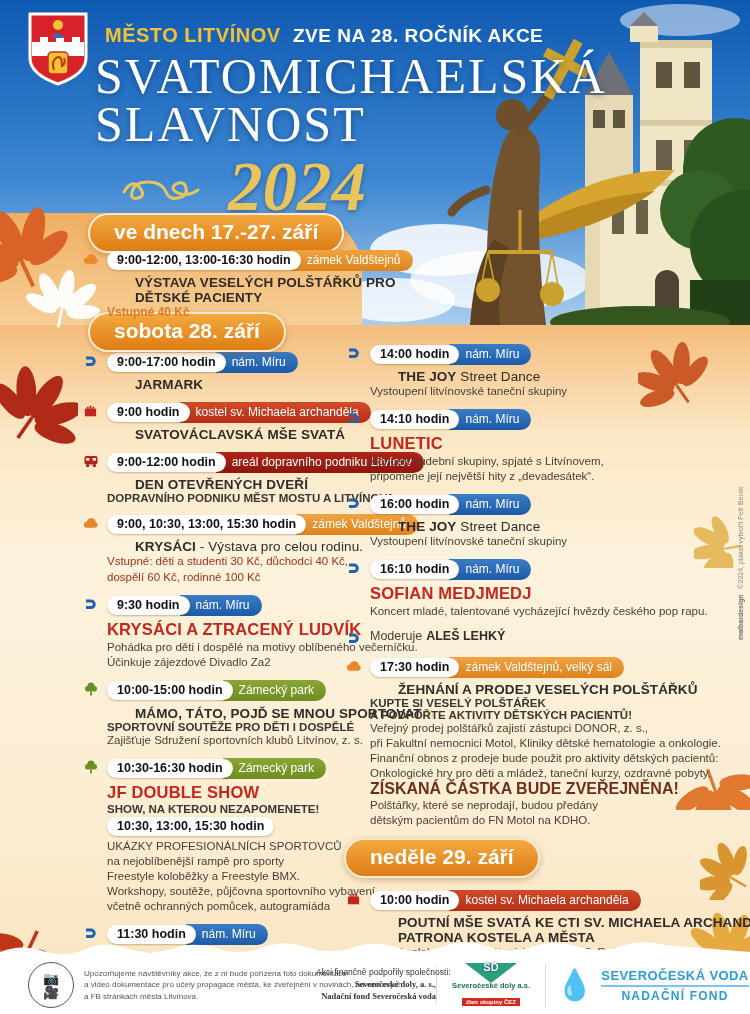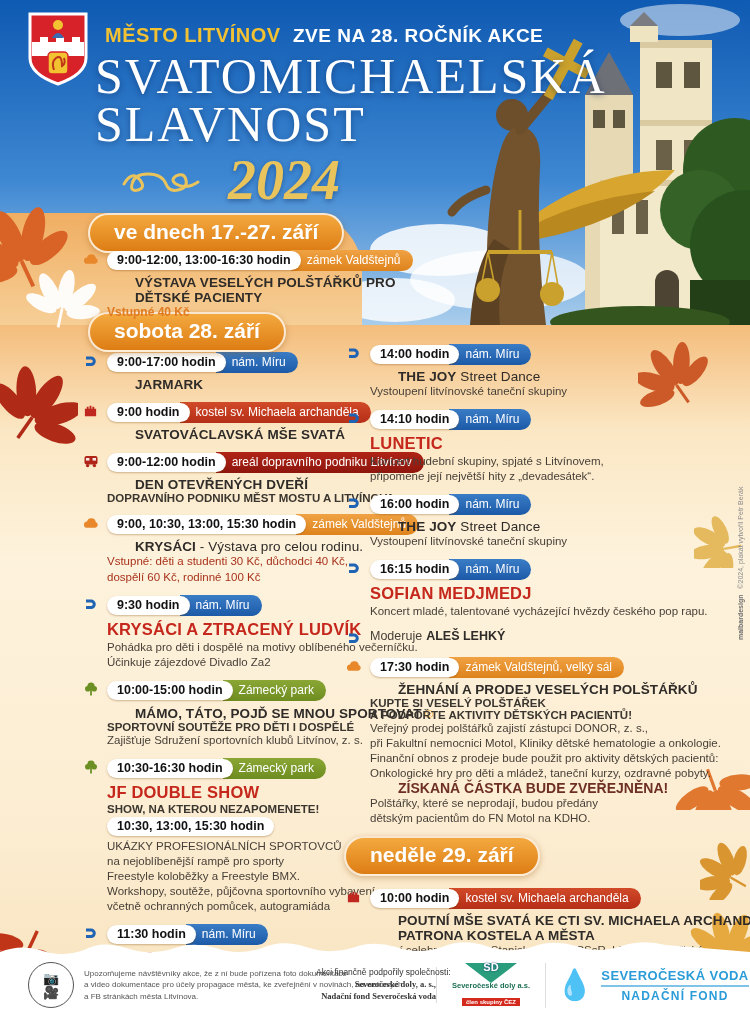--- a/index.html
+++ b/index.html
@@ -13,21 +13,21 @@
   .hero svg{display:block;}
   .crest{position:absolute;left:28px;top:12px;}
   .toprow{position:absolute;left:105px;top:24px;white-space:nowrap;}
   .toprow .city{color:#f2c233;font-weight:bold;font-size:20px;letter-spacing:.5px;}
   .toprow .invite{color:#ffffff;font-weight:bold;font-size:19px;letter-spacing:.5px;margin-left:8px;}
   .maintitle{position:absolute;left:95px;top:52px;color:#fff;
     font-family:"Liberation Serif","DejaVu Serif",serif;font-size:50px;line-height:.96;
     letter-spacing:2px;text-shadow:0 2px 6px rgba(0,30,80,.45);}
   .yearrow{position:absolute;left:120px;top:148px;display:flex;align-items:center;}
   .year{color:#e9c45c;font-family:"Liberation Serif","DejaVu Serif",serif;font-style:italic;
-    font-size:56px;font-weight:bold;margin-left:18px;text-shadow:0 2px 5px rgba(0,30,80,.4);}
+    font-size:69px;font-weight:bold;margin-left:18px;text-shadow:0 2px 5px rgba(0,30,80,.4);}
   
   .panel-pre{position:absolute;left:0;top:213px;width:362px;height:112px;
     background:linear-gradient(180deg,#f0ae62,#f6cf97);border-top-right-radius:58px;}
   
   .spill{display:inline-block;background:linear-gradient(180deg,#f3a93f,#dd7d14);
     border:2px solid rgba(255,255,255,.8);border-radius:26px;color:#fff;font-weight:bold;
     font-size:21px;padding:5px 24px 7px 24px;box-shadow:0 2px 6px rgba(150,80,0,.35);white-space:nowrap;}
   .spill-pre{position:absolute;left:88px;top:213px;z-index:4;}
   .spill-sat{position:absolute;left:88px;top:312px;z-index:4;}
   
@@ -49,21 +49,21 @@
   .pl-green{background:linear-gradient(180deg,#8aa735,#6e8d20);}
   .etitle{font-weight:bold;color:#2e2b28;font-size:13.5px;letter-spacing:.1px;margin-left:28px;}
   .etitle .light{font-weight:normal;text-align:center;}
   .rtitle{font-weight:bold;color:#c5271c;font-size:16.5px;letter-spacing:.2px;margin:1px 0 1px 0;white-space:nowrap;}
   .esub{font-weight:bold;color:#3a352f;font-size:11.5px;white-space:pre;}
   .edesc{color:#463f37;font-size:11.5px;line-height:1.3;white-space:pre;}
   .enote-orange{color:#e07b21;font-size:12px;font-weight:bold;}
   .enote-red{color:#a8321c;font-size:11.5px;line-height:1.35;white-space:pre;}
   .tpill2{display:inline-block;margin:2px 0 3px 0;}
   .smiley{color:#f2a21b;font-size:14px;}
-  .caps-red{font-weight:bold;color:#6d2f22;font-size:14px;margin-left:28px;}
+  .caps-red{font-weight:bold;color:#6d2f22;font-size:16px;}
   .moderow{display:flex;align-items:center;font-size:12.5px;color:#463f37;}
   .moderow b{margin-left:4px;color:#2e2b28;}
   
   .leaf{position:absolute;z-index:1;}
   .credit{position:absolute;left:737px;top:640px;transform:rotate(-90deg);transform-origin:0 0;
     width:230px;font-size:7px;color:#8c8c8c;white-space:nowrap;z-index:2;}
   .credit b{color:#6e6e6e;}
   
   .tear{position:absolute;left:0;top:938px;width:750px;height:22px;z-index:4;}
   .footer{position:absolute;left:0;top:956px;width:750px;height:58px;background:#fff;z-index:5;
@@ -396,21 +396,21 @@
     <div class="edesc">Vystoupení litvínovské taneční skupiny</div>
   </div>
 
   <div class="event">
     <span class="evicon">
         <svg viewBox="0 0 16 16" width="16" height="16">
           <path d="M3 3.5h5a4.8 4.8 0 0 1 0 9.6H3v-3h5a1.8 1.8 0 0 0 0-3.6H3z" fill="#1e63b4"></path>
         </svg>
       </span>
     <div class="rowline">
-        <span class="tpill">16:15 hodin</span>
+        <span class="tpill">16:10 hodin</span>
         <span class="place pl-blue">nám. Míru</span>
       </div>
     <div class="rtitle">SOFIAN MEDJMEDJ</div>
     <div class="edesc">Koncert mladé, talentované vycházející hvězdy českého pop rapu.</div>
   </div>
 
   <div class="event">
     <span class="evicon">
         <svg viewBox="0 0 16 16" width="16" height="16">
           <path d="M3 3.5h5a4.8 4.8 0 0 1 0 9.6H3v-3h5a1.8 1.8 0 0 0 0-3.6H3z" fill="#1e63b4"></path>

